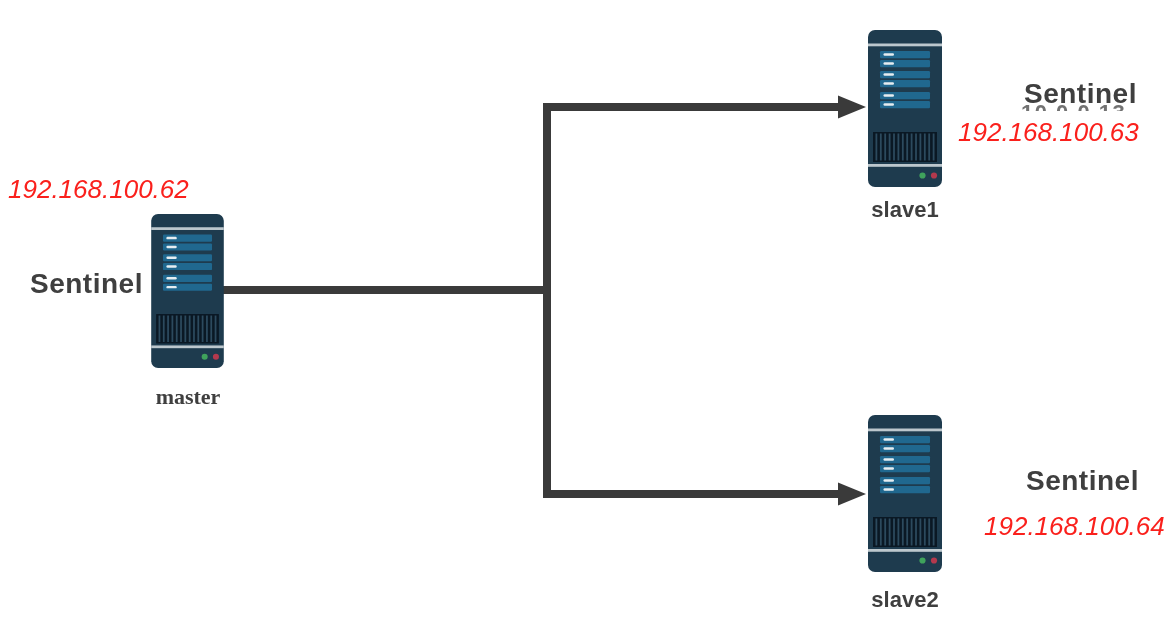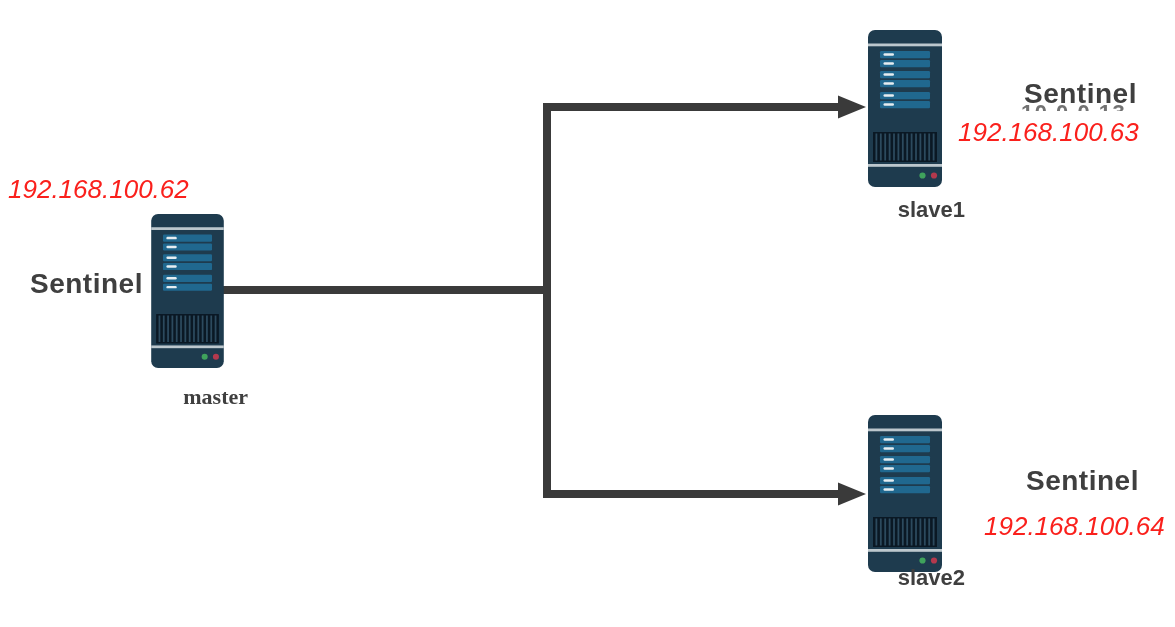--- a/index.html
+++ b/index.html
@@ -19,37 +19,37 @@
   svg.connectors{position:absolute;left:0;top:0;width:1175px;height:627px;}
   svg.connectors path{stroke:var(--connector);stroke-width:8;fill:none;}
   svg.connectors polygon{fill:var(--connector);}
 
   .server{position:absolute;display:block;}
   .server.master{left:151px;top:214px;width:73px;height:154px;}
   .server.slave1{left:868px;top:30px;width:74px;height:157px;}
   .server.slave2{left:868px;top:415px;width:74px;height:157px;}
 
   .txt{position:absolute;white-space:nowrap;line-height:1.15;}
-  .name-label{font-size:22px;font-weight:700;color:var(--label-gray);width:120px;text-align:right;}
+  .name-label{font-size:22px;font-weight:700;color:var(--label-gray);width:120px;text-align:center;}
   .sentinel-label{font-size:28px;font-weight:700;color:var(--label-gray);letter-spacing:.5px;}
   .ip-label{font-size:26px;font-weight:400;color:var(--ip-red);font-style:italic;}
 
   #master-ip{left:8px;top:175px;}
   #master-sentinel{left:30px;top:268px;}
   #master-name{left:128px;top:384px;font-family:Liberation Serif, serif;}
 
   #slave1-sentinel{left:1024px;top:78px;}
   #slave1-ip{left:958px;top:118px;}
   #slave1-name{left:845px;top:197px;}
   .obscured{position:absolute;left:1021px;top:102px;width:140px;height:9px;overflow:hidden;
             font-size:22px;font-weight:700;letter-spacing:1.5px;line-height:22px;color:#5a5a5a;opacity:.85;}
 
   #slave2-sentinel{left:1026px;top:465px;}
   #slave2-ip{left:984px;top:512px;}
-  #slave2-name{left:845px;top:565px;}
+  #slave2-name{left:845px;top:587px;}
 </style>
 </head>
 <body>
 
 <svg width="0" height="0" style="position:absolute" aria-hidden="true">
   <defs>
     <g id="srv">
       <rect x="0" y="0" width="74" height="157" rx="7" fill="#1e3b4e"></rect>
       <rect x="0" y="13.5" width="74" height="2.8" fill="#bcc7cd"></rect>
 

